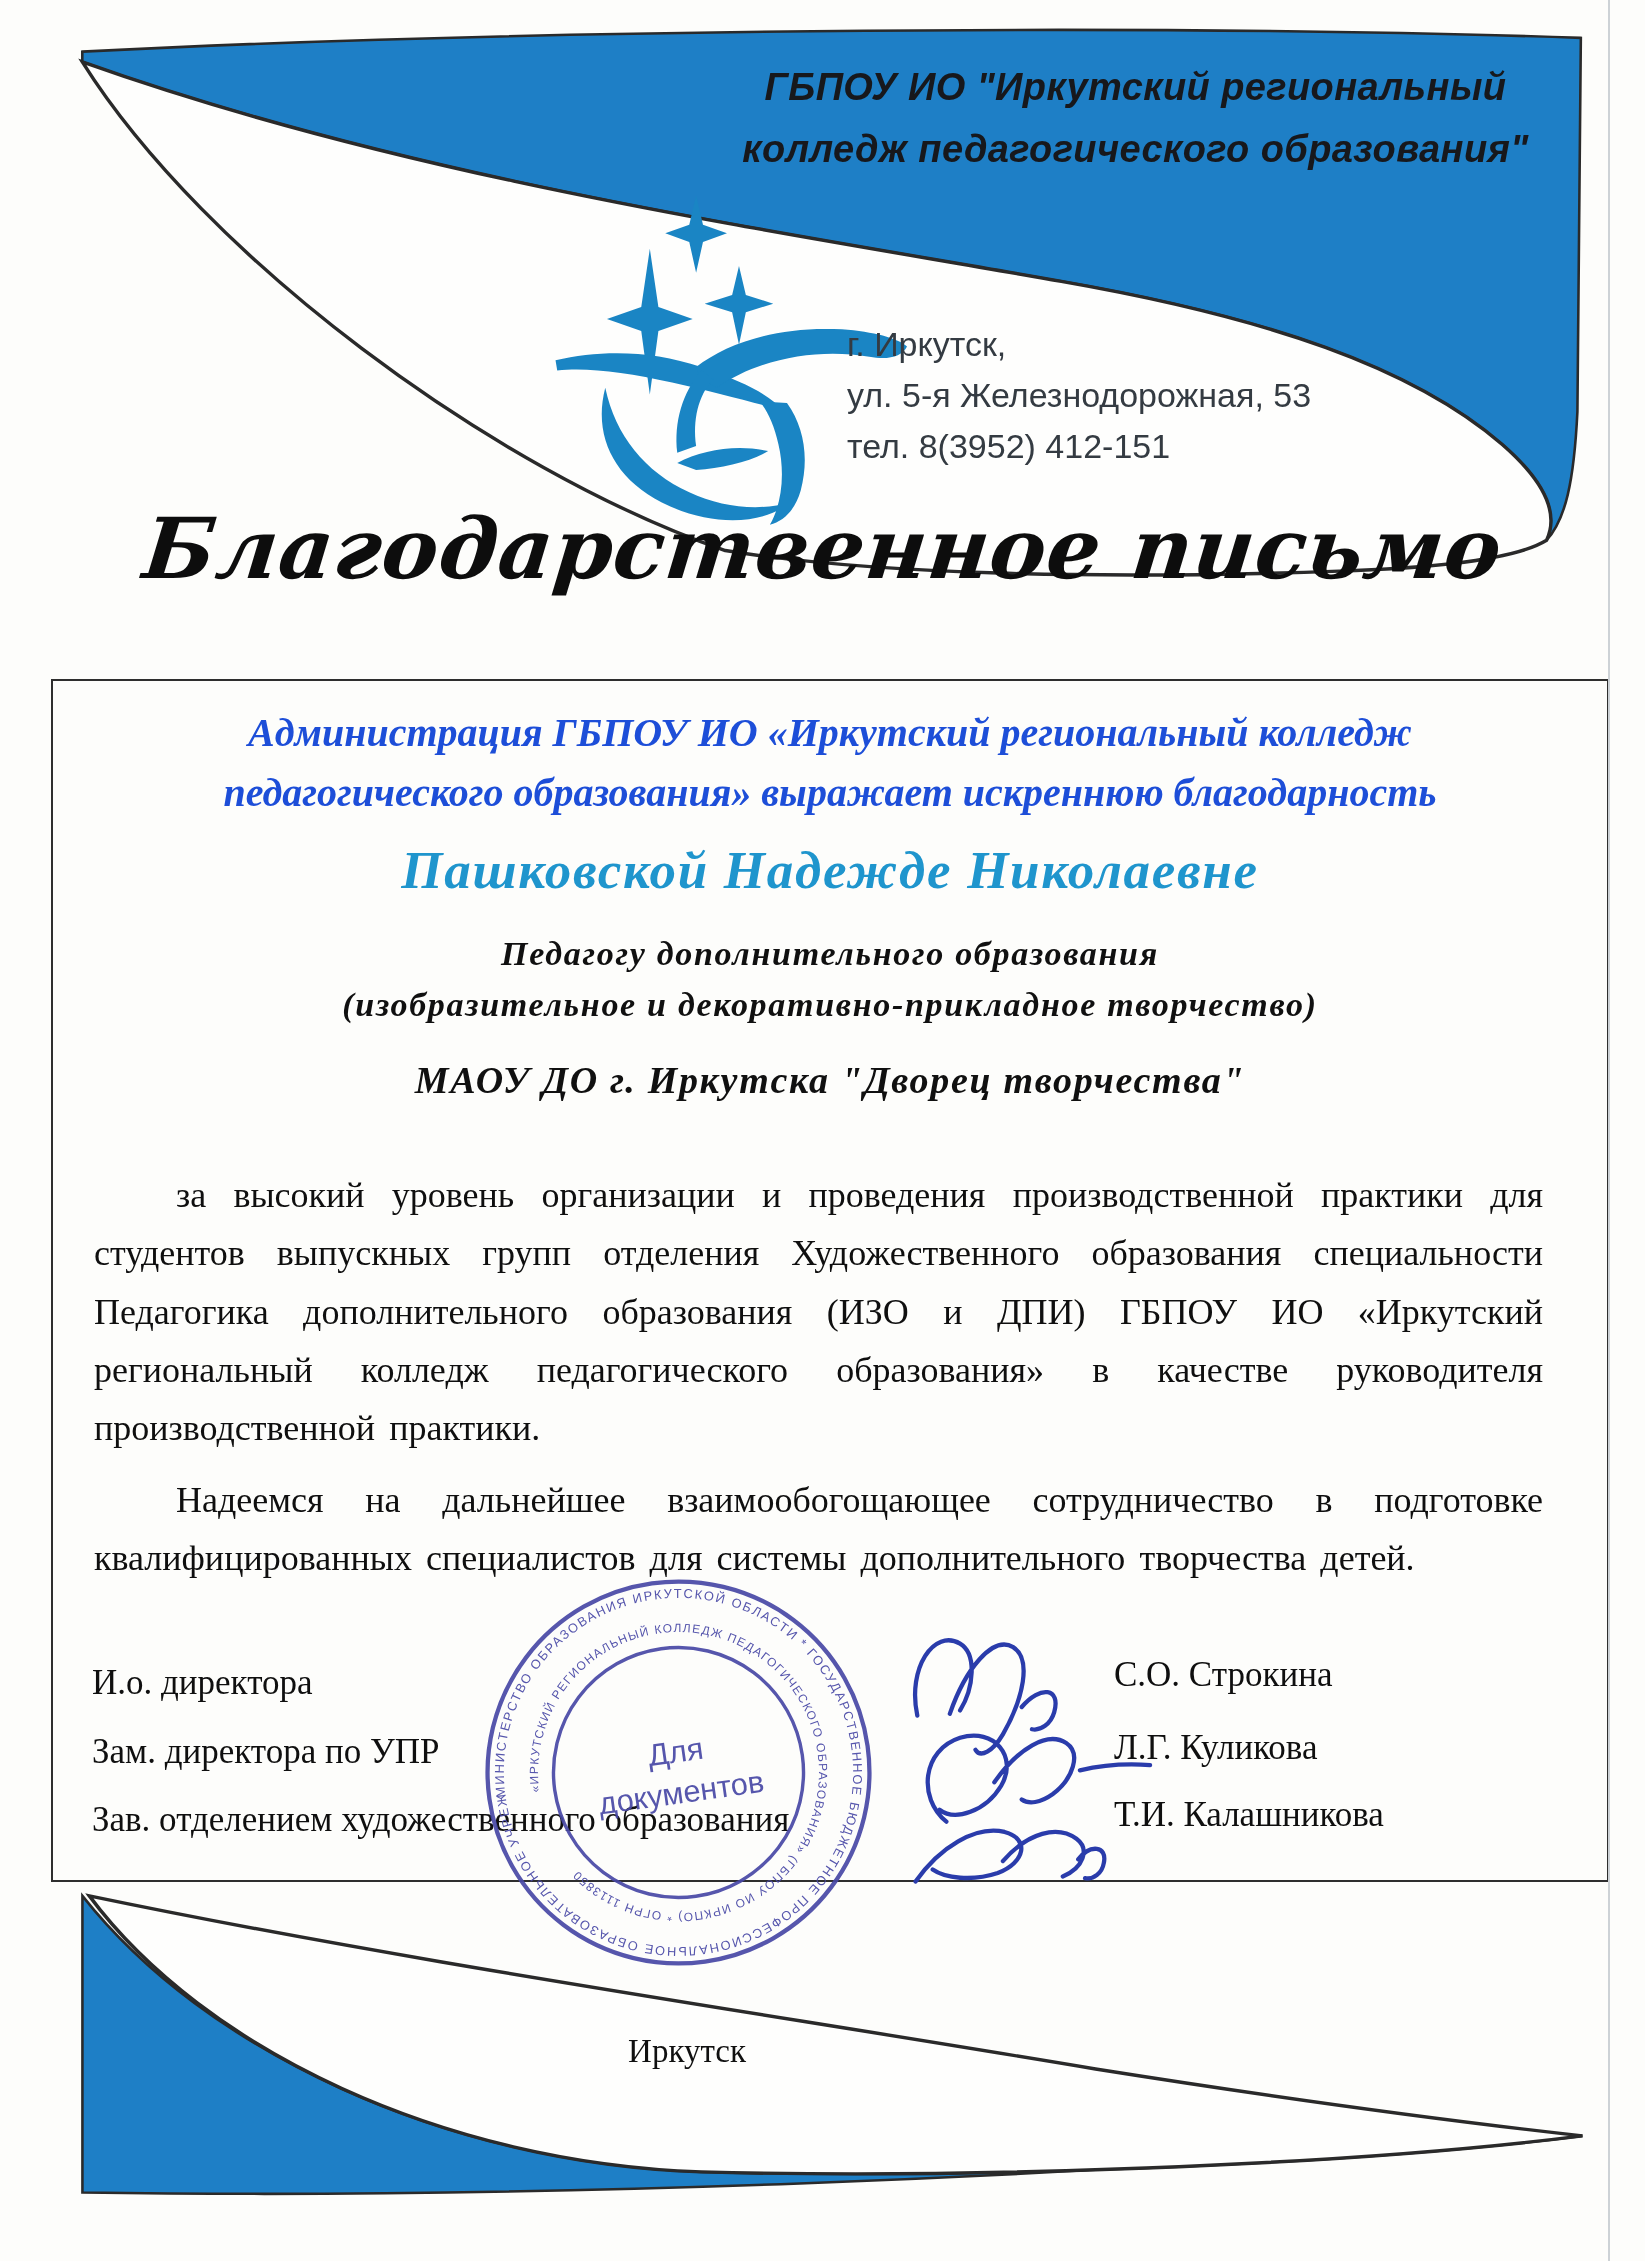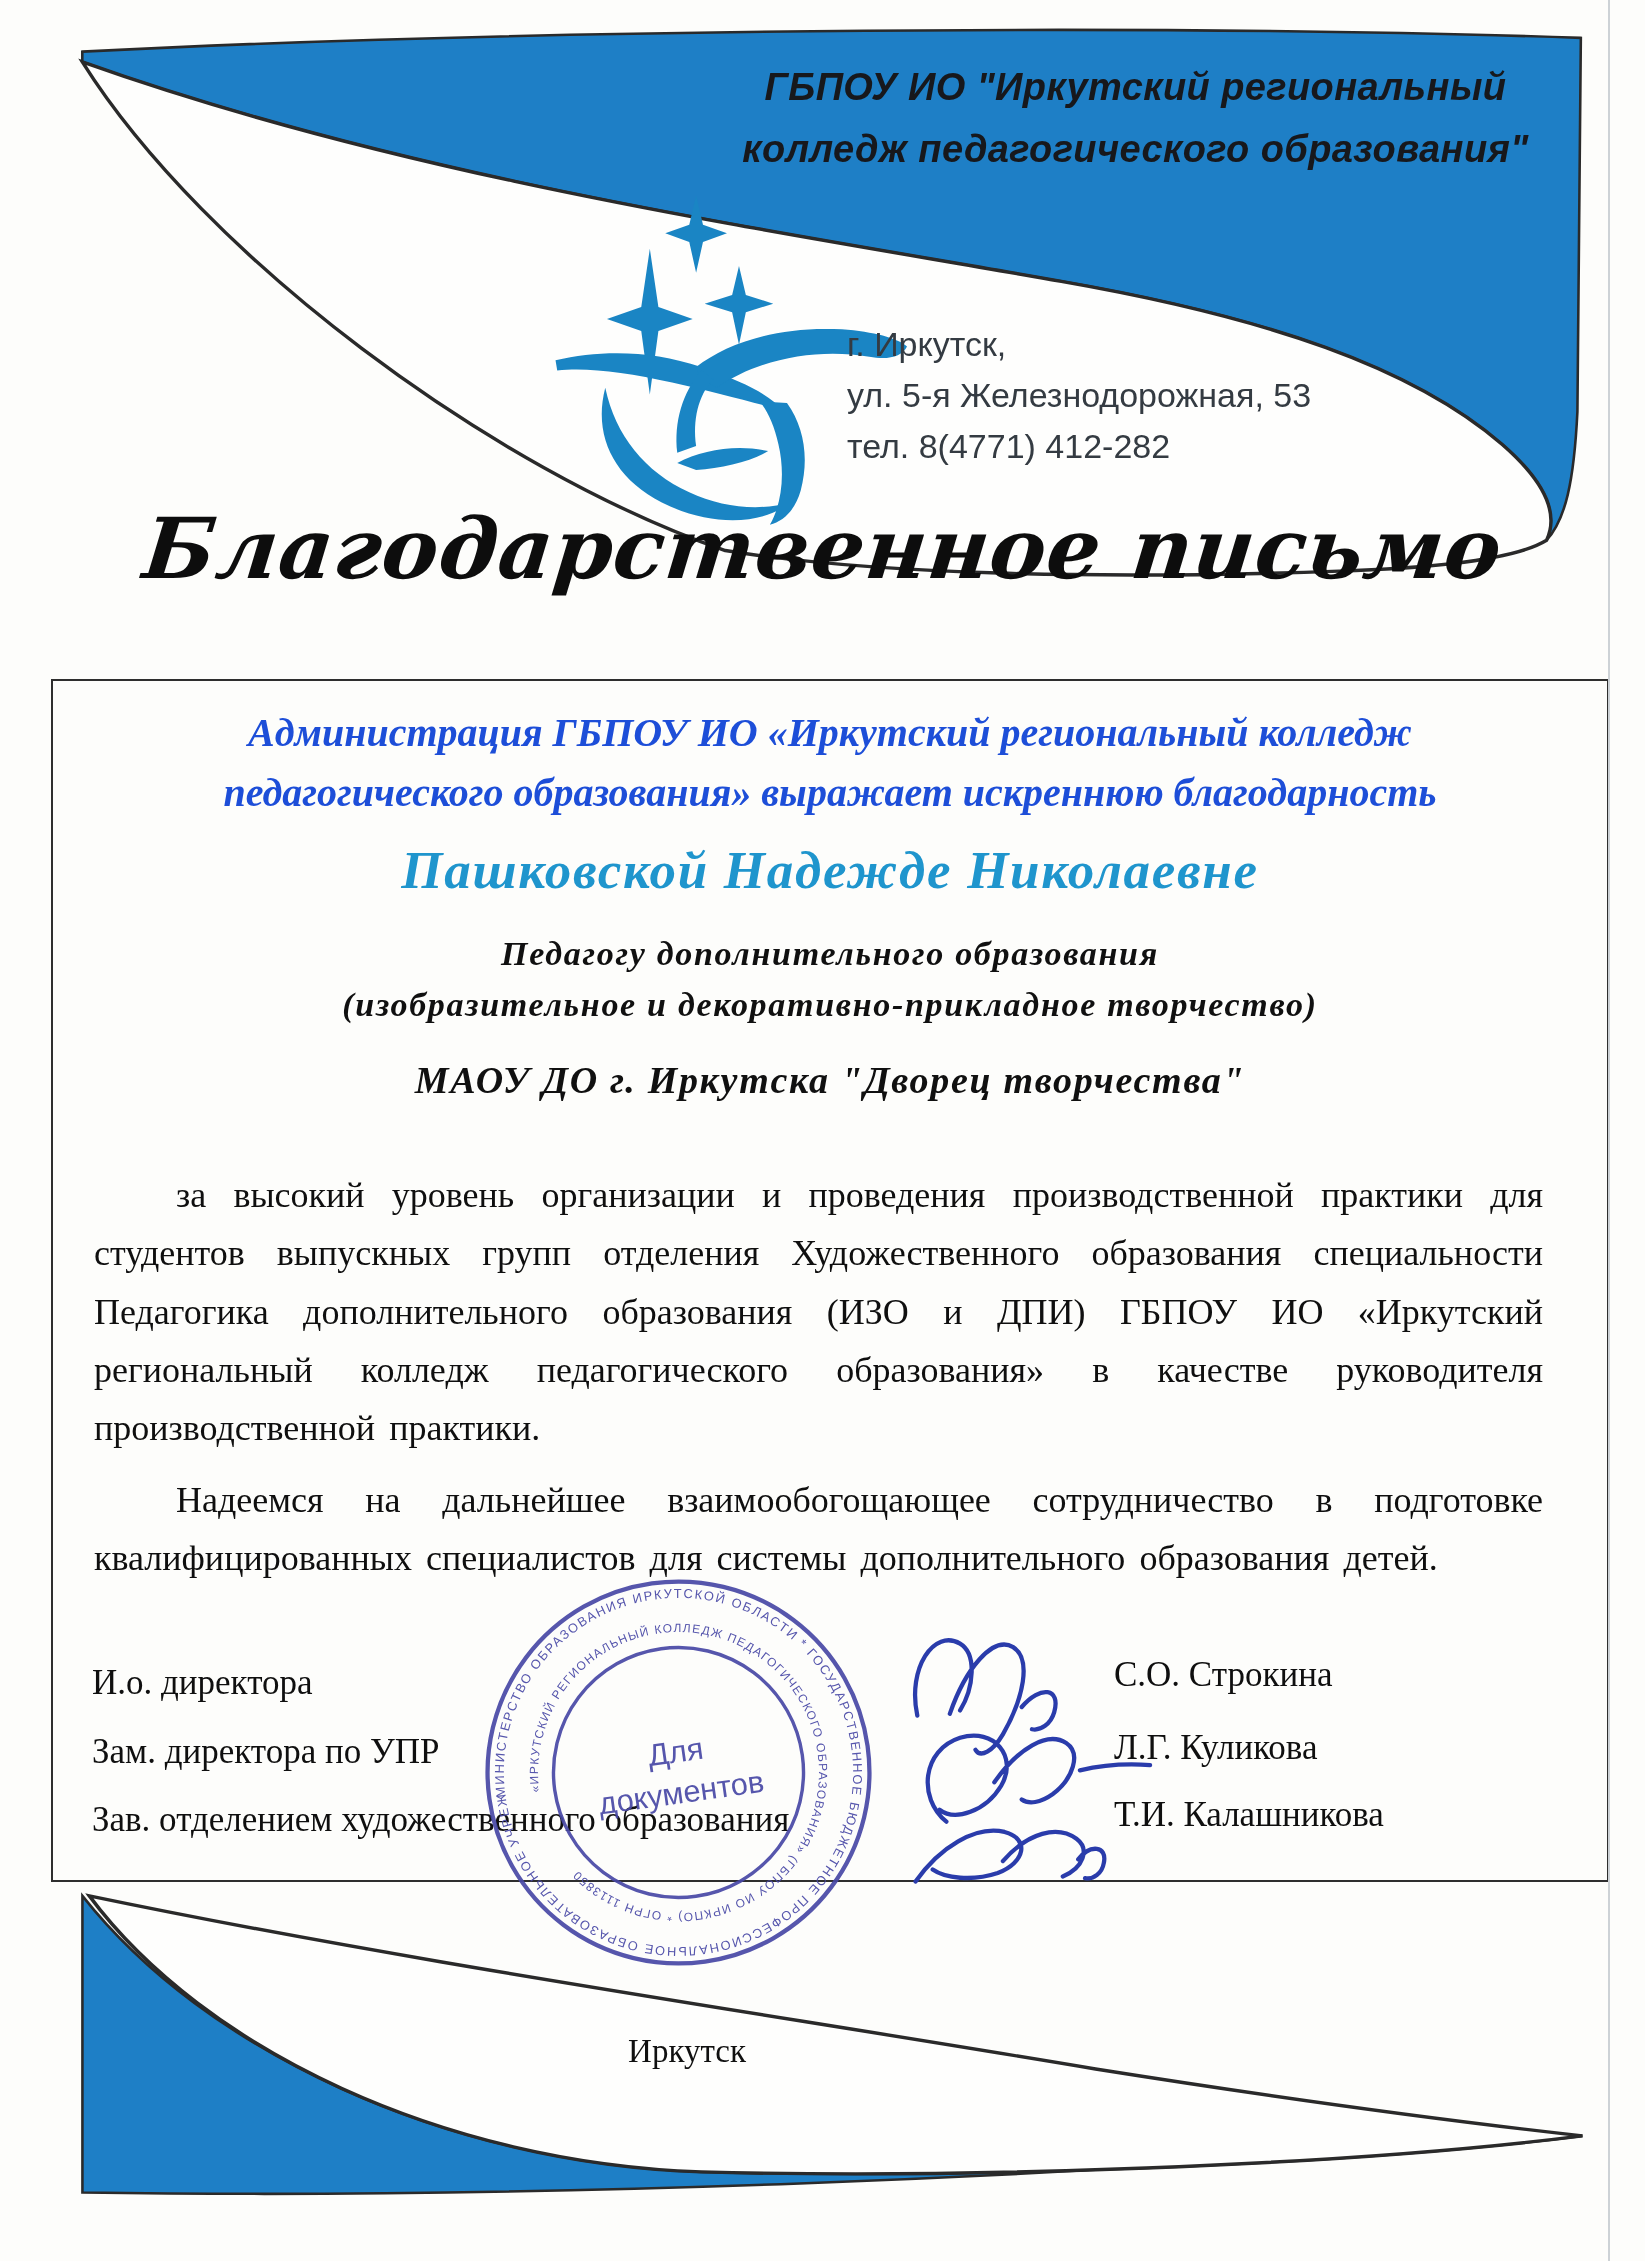--- a/index.html
+++ b/index.html
@@ -115,39 +115,39 @@
   </svg>
 
   <div class="abs org-name">
     <div>ГБПОУ ИО "Иркутский региональный</div>
     <div>колледж педагогического  образования"</div>
   </div>
 
   <div class="abs address-block">
     <div>г. Иркутск,</div>
     <div>ул. 5-я Железнодорожная, 53</div>
-    <div>тел. 8(4771) 412-282</div>
+    <div>тел. 8(3952) 412-151</div>
   </div>
 
   <div class="abs letter-title">Благодарственное письмо</div>
 
   <div class="abs content-box">
 
     <div class="center-line intro" style="top:22px">Администрация ГБПОУ ИО «Иркутский региональный колледж</div>
     <div class="center-line intro" style="top:82px">педагогического образования» выражает искреннюю благодарность</div>
 
     <div class="center-line recipient-name" style="top:159px">Пашковской Надежде Николаевне</div>
 
     <div class="center-line role-line" style="top:254px">Педагогу дополнительного образования</div>
     <div class="center-line role-line" style="top:305px">(изобразительное и декоративно-прикладное творчество)</div>
 
     <div class="center-line org-line" style="top:377px">МАОУ ДО г. Иркутска "Дворец творчества"</div>
 
     <div class="body-par" style="top:485px">за высокий уровень организации и проведения производственной практики для студентов выпускных групп отделения Художественного образования специальности Педагогика дополнительного образования (ИЗО и ДПИ) ГБПОУ ИО «Иркутский региональный колледж педагогического образования» в качестве руководителя производственной практики.</div>
-    <div class="body-par" style="top:790px">Надеемся на дальнейшее взаимообогощающее сотрудничество в подготовке квалифицированных специалистов для системы дополнительного образования детей.</div>
+    <div class="body-par" style="top:790px">Надеемся на дальнейшее взаимообогощающее сотрудничество в подготовке квалифицированных специалистов для системы дополнительного творчества детей.</div>
 
     <div class="sig-title" style="top:982px">И.о. директора</div>
     <div class="sig-title" style="top:1051px">Зам. директора по УПР</div>
     <div class="sig-title" style="top:1119px">Зав. отделением художественного образования</div>
 
     <div class="sig-name" style="top:974px">С.О. Строкина</div>
     <div class="sig-name" style="top:1047px">Л.Г. Куликова</div>
     <div class="sig-name" style="top:1114px">Т.И. Калашникова</div>
   </div>
 

